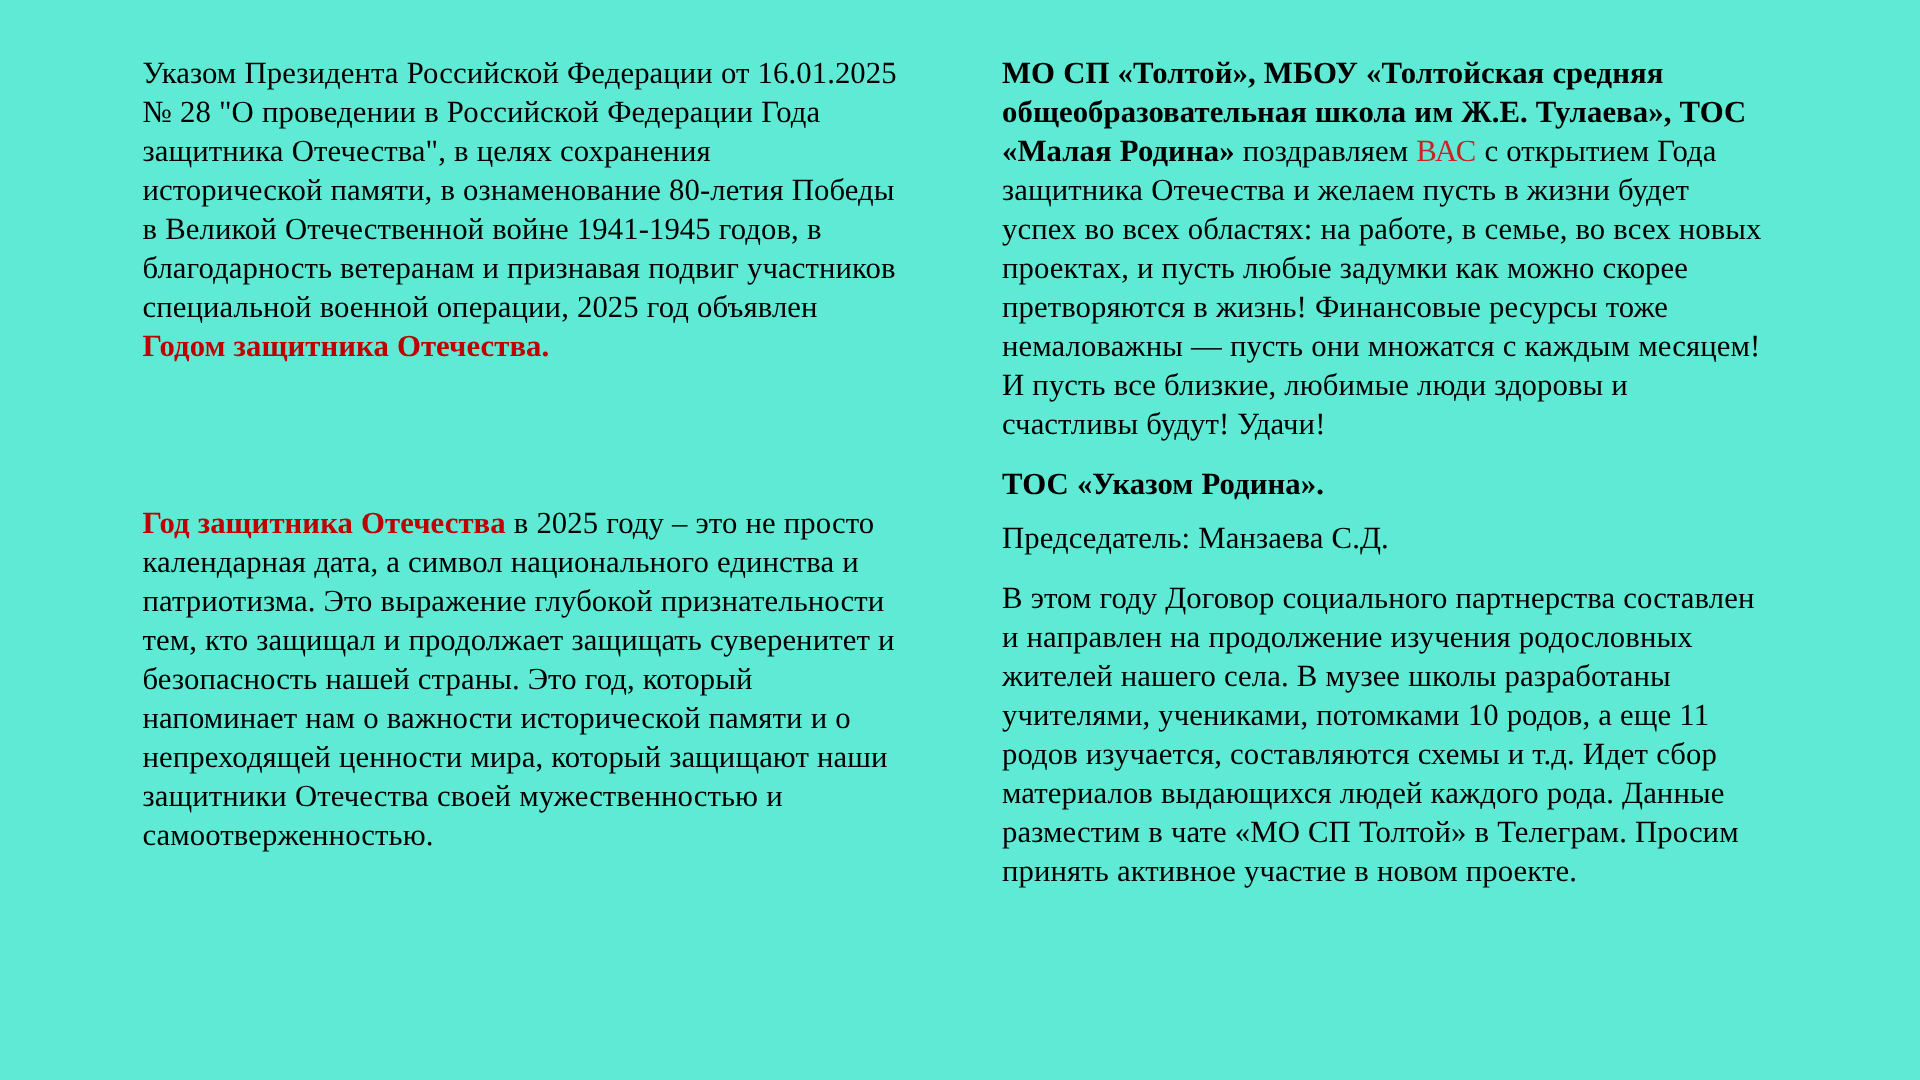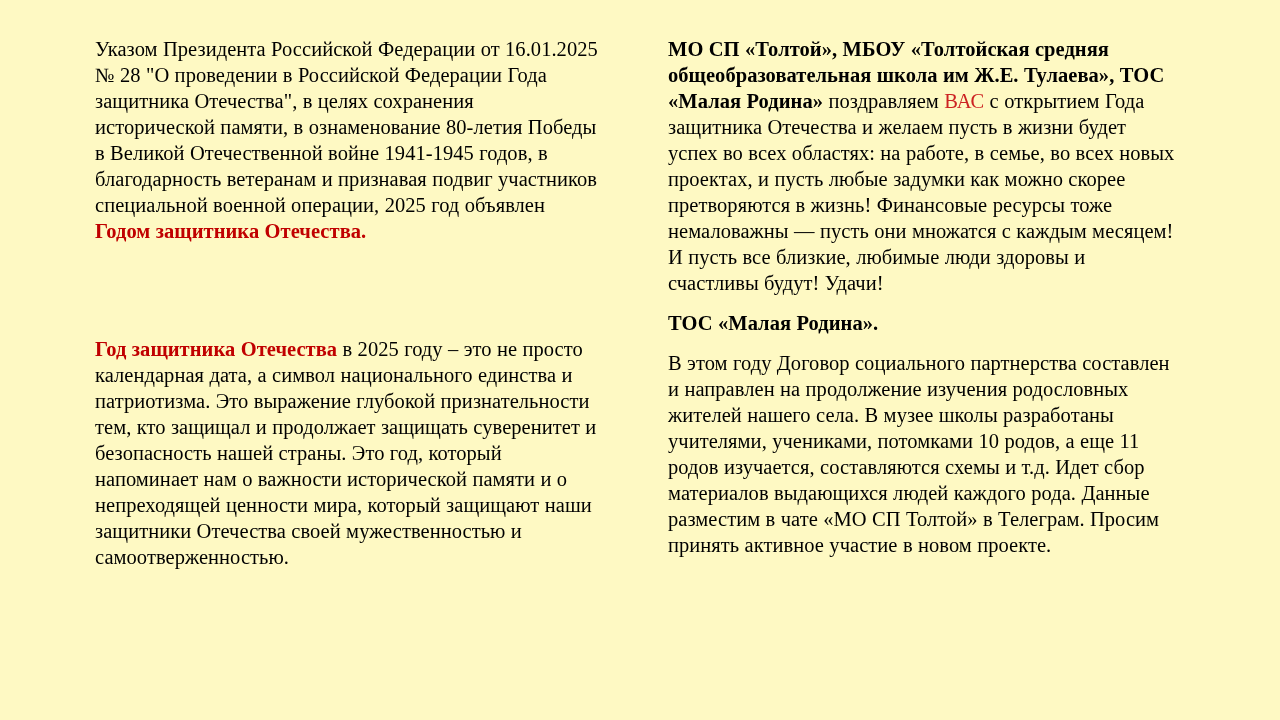--- a/index.html
+++ b/index.html
@@ -13,21 +13,21 @@
     height: 720px;
     overflow: hidden;
     font-family: "Liberation Serif", "DejaVu Serif", serif;
     color: #000000;
     -webkit-font-smoothing: antialiased;
   }
   .page {
     position: relative;
     width: 1280px;
     height: 720px;
-    background: #fef9c3;
+    background: #5eead4;
     box-sizing: border-box;
     font-family: Liberation Serif, serif;
   }
   .columns {
     position: absolute;
     left: 0;
     top: 0;
     width: 1280px;
     height: 720px;
     display: flex;
@@ -89,21 +89,22 @@
       <p class="para"><span>Указом Президента Российской Федерации от 16.01.2025 № 28 "О проведении в Российской Федерации Года защитника Отечества", в целях сохранения исторической памяти, в ознаменование 80-летия Победы в Великой Отечественной войне 1941-1945 годов, в благодарность ветеранам и признавая подвиг участников специальной военной операции, 2025 год объявлен </span><span class="red-bold">Годом защитника Отечества.</span></p>
 
       <p class="para"><span class="red-bold">Год защитника Отечества</span><span> в 2025 году – это не просто календарная дата, а символ национального единства и патриотизма. Это выражение глубокой признательности тем, кто защищал и продолжает защищать  суверенитет и безопасность нашей страны. Это год, который напоминает нам о важности исторической памяти и о непреходящей ценности мира, который защищают наши защитники Отечества своей мужественностью и самоотверженностью.</span></p>
 
     </div>
 
     <div class="col col-right">
 
       <p class="para"><span class="b">МО СП «Толтой», МБОУ «Толтойская средняя общеобразовательная школа им Ж.Е. Тулаева», ТОС «Малая Родина»</span><span> поздравляем </span><span class="red-bright">ВАС</span><span> с открытием Года защитника Отечества и желаем пусть в жизни будет успех во всех областях: на работе, в семье, во всех новых проектах, и пусть любые задумки как можно скорее претворяются в жизнь! Финансовые ресурсы тоже немаловажны — пусть они множатся с каждым месяцем! И пусть все близкие, любимые люди здоровы и счастливы будут!  Удачи!</span></p>
 
-      <p class="para gap-wide"><span class="b">ТОС «Малая Родина».</span></p>
+      <p class="para gap-wide"><span class="b">ТОС «Указом Родина».</span></p>
 
+      <p class="para tight"><span>Председатель: Манзаева С.Д.</span></p>
 
       <p class="para gap-wide"><span>В этом году Договор социального партнерства составлен и направлен на продолжение изучения родословных жителей нашего села. В музее школы разработаны учителями, учениками, потомками 10 родов, а еще 11 родов изучается, составляются схемы и т.д. Идет сбор материалов выдающихся людей каждого рода. Данные разместим в чате «МО СП Толтой» в Телеграм. Просим принять активное участие в новом проекте.</span></p>
 
     </div>
 
   </div>
 </div>
 
 </body></html>

